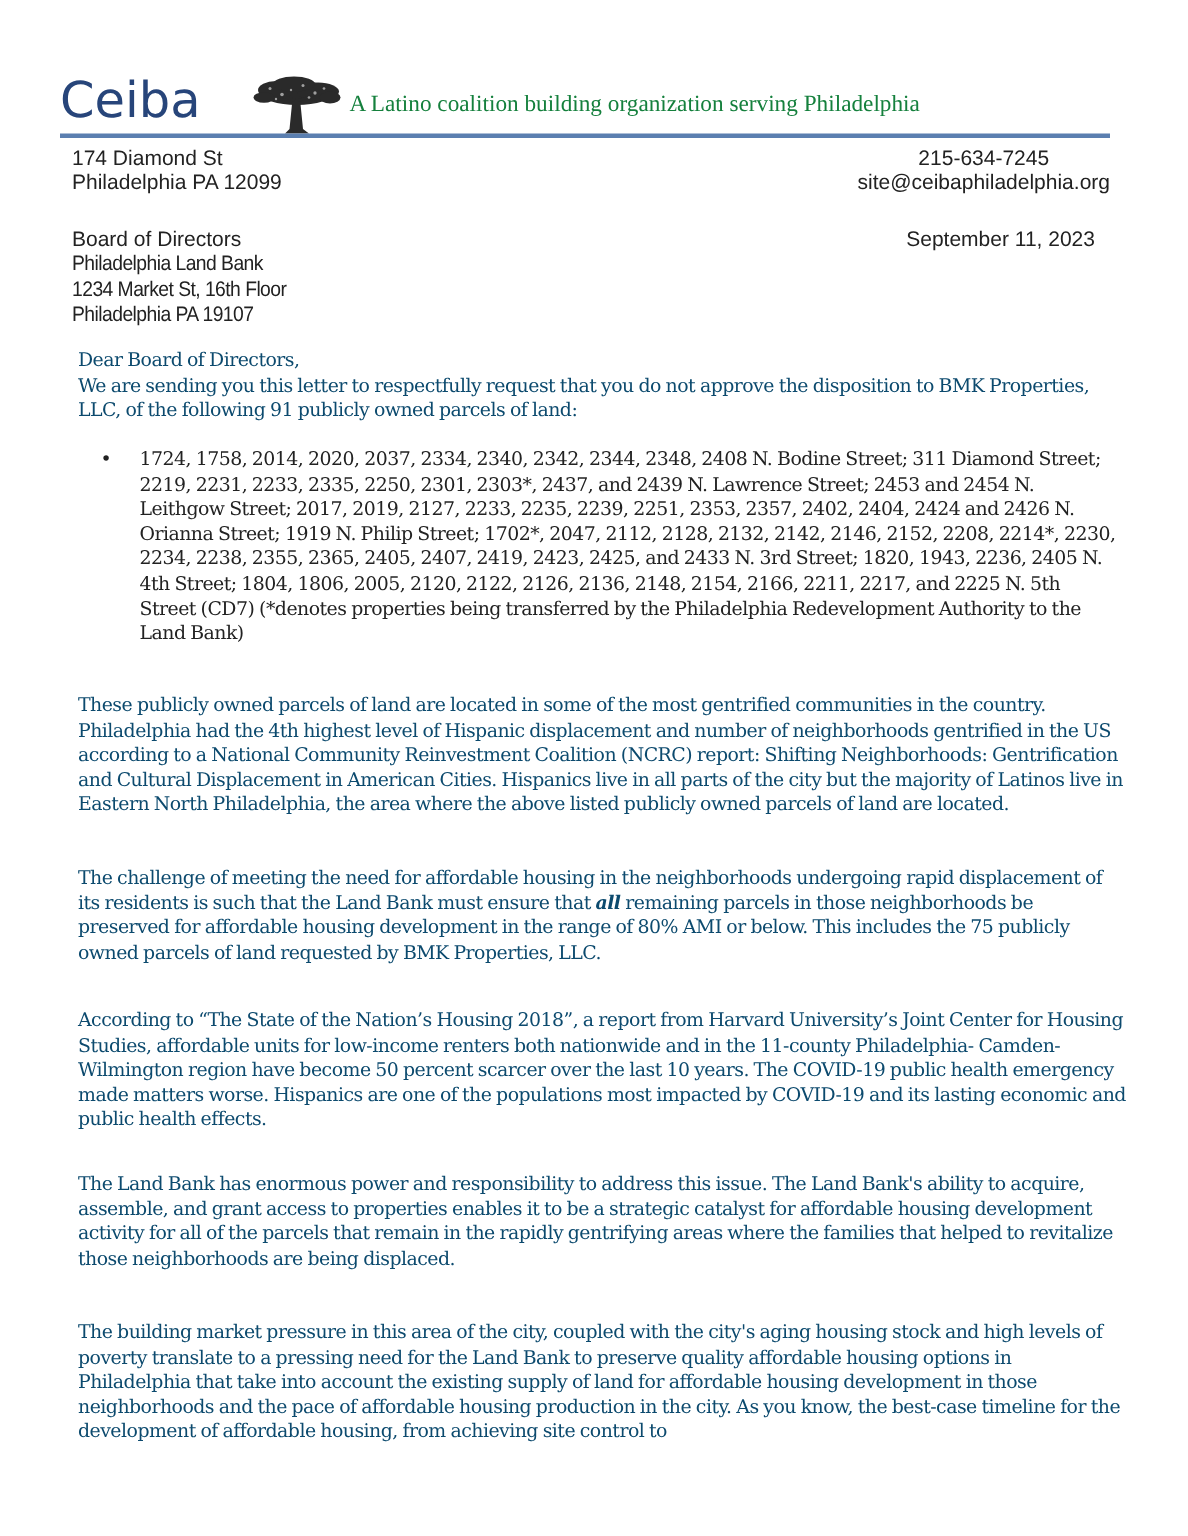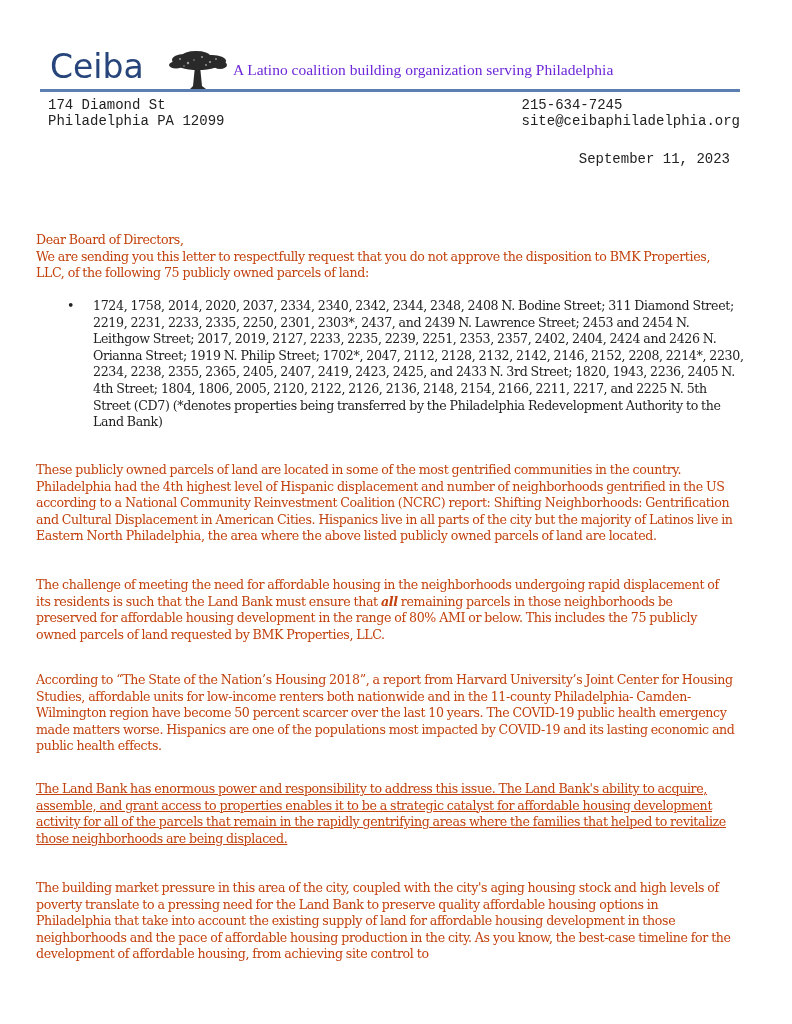--- a/index.html
+++ b/index.html
@@ -1,41 +1,41 @@
 <!DOCTYPE html>
 <html><head>
   <meta charset="utf-8">
   <style>
     html, body { margin: 0; padding: 0; background: #ffffff; }
     body { width: 792px; height: 1024px; position: relative; overflow: hidden; color: #222; }
     .page { position: absolute; left: 0; top: 0; width: 792px; height: 1024px; }
 
     .letterhead { position: absolute; left: 40px; top: 46px; width: 700px; height: 44px; }
-    .logo-word { position: absolute; left: 0; top: 0; font-family: "DejaVu Sans", sans-serif; font-size: 33px; color: #27457a; letter-spacing: 0px; line-height: 42px; margin-left: 10px; }
+    .logo-word { position: absolute; left: 0; top: 0; font-family: "DejaVu Sans", sans-serif; font-size: 33px; color: #27457a; letter-spacing: 0px; line-height: 42px; }
     .tree-icon { position: absolute; left: 126px; top: 4px; width: 64px; height: 40px; }
-    .tagline { position: absolute; left: 193px; top: 15px; font-family: "Liberation Serif", serif; font-size: 15.5px; color: #6d28d9; }
+    .tagline { position: absolute; left: 193px; top: 15px; font-family: "Liberation Serif", serif; font-size: 15.5px; color: #15803d; }
     .rule { position: absolute; left: 40px; top: 89px; width: 700px; height: 3px; background: #5b7fb0; }
 
-    .serif { font-family: Liberation Mono, monospace; font-size: 14px; line-height: 16px; color: #222; }
+    .serif { font-family: Liberation Sans, sans-serif; font-size: 14px; line-height: 16px; color: #222; }
     .addr-left { position: absolute; left: 48px; top: 97px; }
-    .addr-right { position: absolute; right: 52px; top: 97px; text-align: left; }
+    .addr-right { position: absolute; right: 52px; top: 97px; text-align: center; }
     .recipient { position: absolute; left: 48px; top: 151px; }
     .recipient .line-cond { font-family: "Liberation Sans", sans-serif; font-size: 14px; letter-spacing: -0.4px; line-height: 17px; transform: scaleX(0.92); transform-origin: left; }
     .date { position: absolute; right: 62px; top: 151px; margin-left: 36px; }
 
-    .body-text { position: absolute; left: 36px; width: 700px; font-family: "DejaVu Serif", serif; font-size: 12.6px; line-height: 16.6px; color: #c2410c; letter-spacing: -0.35px; word-spacing: -0.5px; }
+    .body-text { position: absolute; left: 52px; width: 700px; font-family: "DejaVu Serif", serif; font-size: 12.6px; line-height: 16.6px; color: #0c4a6e; letter-spacing: -0.35px; word-spacing: -0.5px; }
     .body-text p { margin: 0; }
     .salutation { top: 232px; }
     .bullet-block { position: absolute; left: 67px; top: 298px; width: 680px; font-family: "DejaVu Serif", serif; font-size: 12.6px; line-height: 16.6px; color: #222; letter-spacing: -0.35px; word-spacing: -0.5px; }
     .bullet-dot { position: absolute; left: 0; top: 0; }
     .bullet-text { margin-left: 26px; }
     .p1 { top: 462px; }
     .p2 { top: 577px; }
     .p3 { top: 672px; }
-    .p4 { top: 781px; text-decoration: underline; }
+    .p4 { top: 781px; }
     .p5 { top: 880px; }
     b { font-weight: bold; font-style: italic; }
   </style>
 </head>
 <body>
 
 <div class="page">
 
   <div class="letterhead">
     <div class="logo-word">Ceiba</div>
@@ -68,25 +68,31 @@
 
   <div class="addr-left serif">
     <div>174 Diamond St</div>
     <div>Philadelphia PA 12099</div>
   </div>
   <div class="addr-right serif">
     <div>215-634-7245</div>
     <div>site@ceibaphiladelphia.org</div>
   </div>
 
+  <div class="recipient">
+    <div class="serif">Board of Directors</div>
+    <div class="line-cond">Philadelphia Land Bank</div>
+    <div class="line-cond">1234 Market St, 16th Floor</div>
+    <div class="line-cond">Philadelphia PA 19107</div>
+  </div>
   <div class="date serif">September 11, 2023</div>
 
   <div class="body-text salutation">
     <p>Dear Board of Directors,</p>
-    <p>We are sending you this letter to respectfully request that you do not approve the disposition to BMK Properties, LLC, of the following 75 publicly owned parcels of land:</p>
+    <p>We are sending you this letter to respectfully request that you do not approve the disposition to BMK Properties, LLC, of the following 91 publicly owned parcels of land:</p>
   </div>
 
   <div class="bullet-block">
     <span class="bullet-dot">•</span>
     <div class="bullet-text">1724, 1758, 2014, 2020, 2037, 2334, 2340, 2342, 2344, 2348, 2408 N. Bodine Street; 311 Diamond Street; 2219, 2231, 2233, 2335, 2250, 2301, 2303*, 2437, and 2439 N. Lawrence Street; 2453 and 2454 N. Leithgow Street; 2017, 2019, 2127, 2233, 2235, 2239, 2251, 2353, 2357, 2402, 2404, 2424 and 2426 N. Orianna Street; 1919 N. Philip Street; 1702*, 2047, 2112, 2128, 2132, 2142, 2146, 2152, 2208, 2214*, 2230, 2234, 2238, 2355, 2365, 2405, 2407, 2419, 2423, 2425, and 2433 N. 3rd Street; 1820, 1943, 2236, 2405 N. 4th Street; 1804, 1806, 2005, 2120, 2122, 2126, 2136, 2148, 2154, 2166, 2211, 2217, and 2225 N. 5th Street (CD7) (*denotes properties being transferred by the Philadelphia Redevelopment Authority to the Land Bank)</div>
   </div>
 
   <div class="body-text p1">
     <p>These publicly owned parcels of land are located in some of the most gentrified communities in the country. Philadelphia had the 4th highest level of Hispanic displacement and number of neighborhoods gentrified in the US according to a National Community Reinvestment Coalition (NCRC) report: Shifting Neighborhoods: Gentrification and Cultural Displacement in American Cities. Hispanics live in all parts of the city but the majority of Latinos live in Eastern North Philadelphia, the area where the above listed publicly owned parcels of land are located.</p>
   </div>

